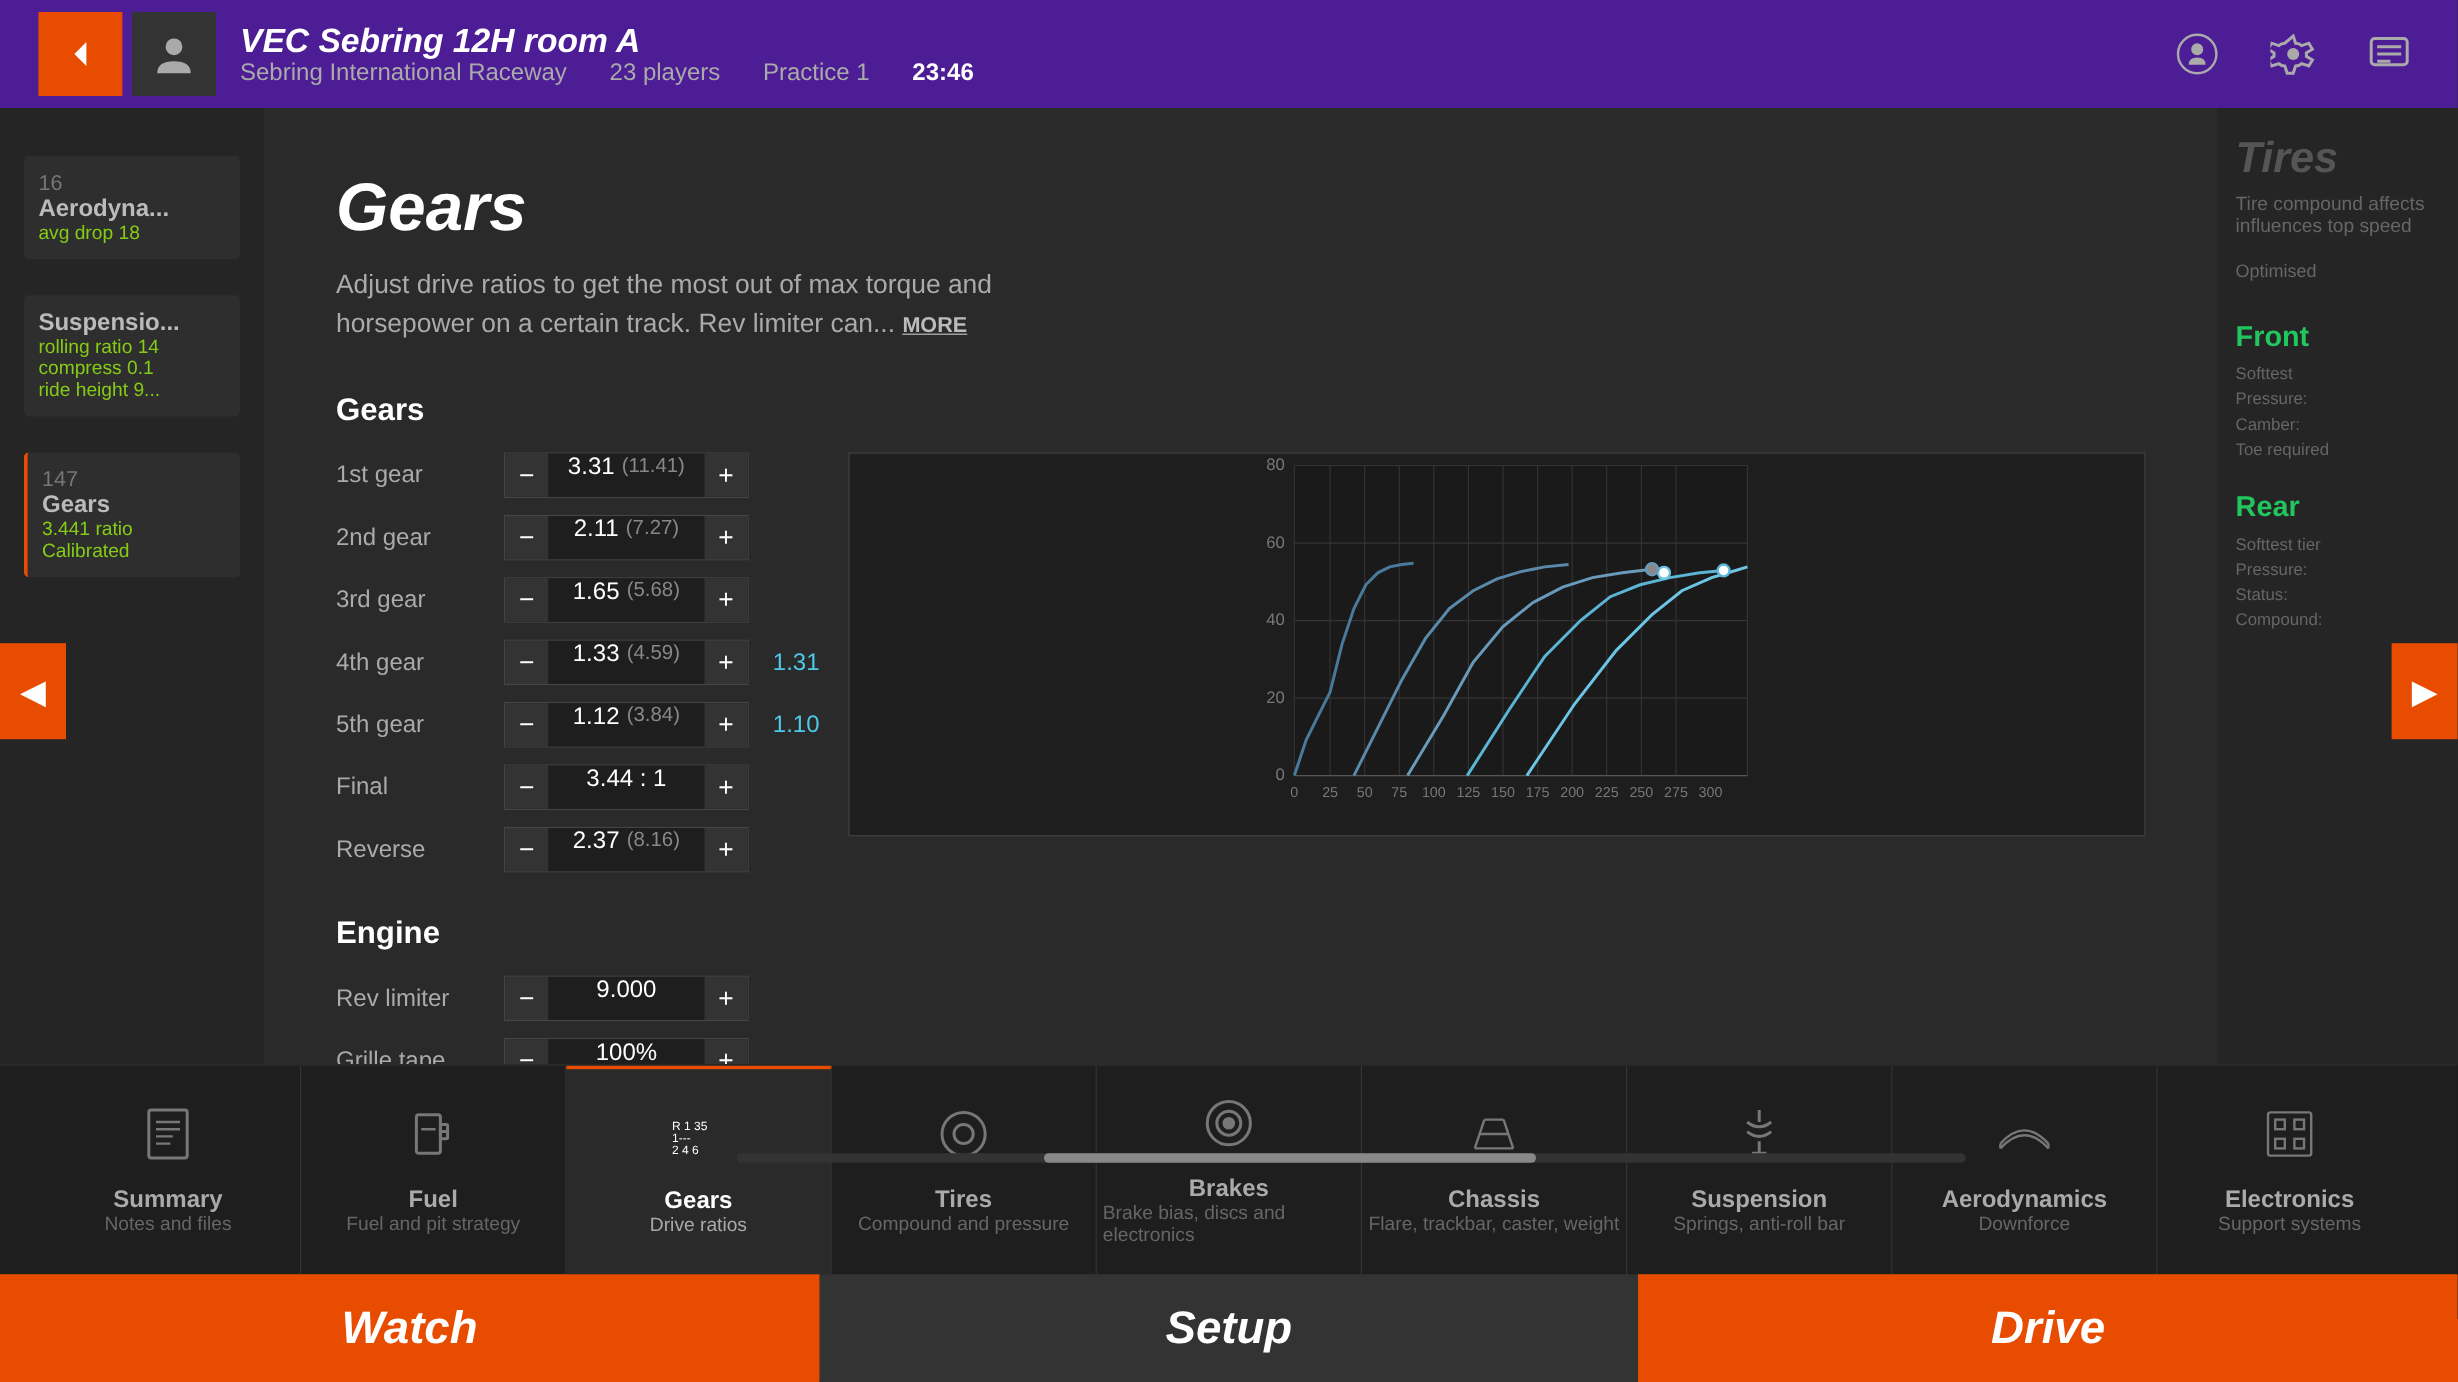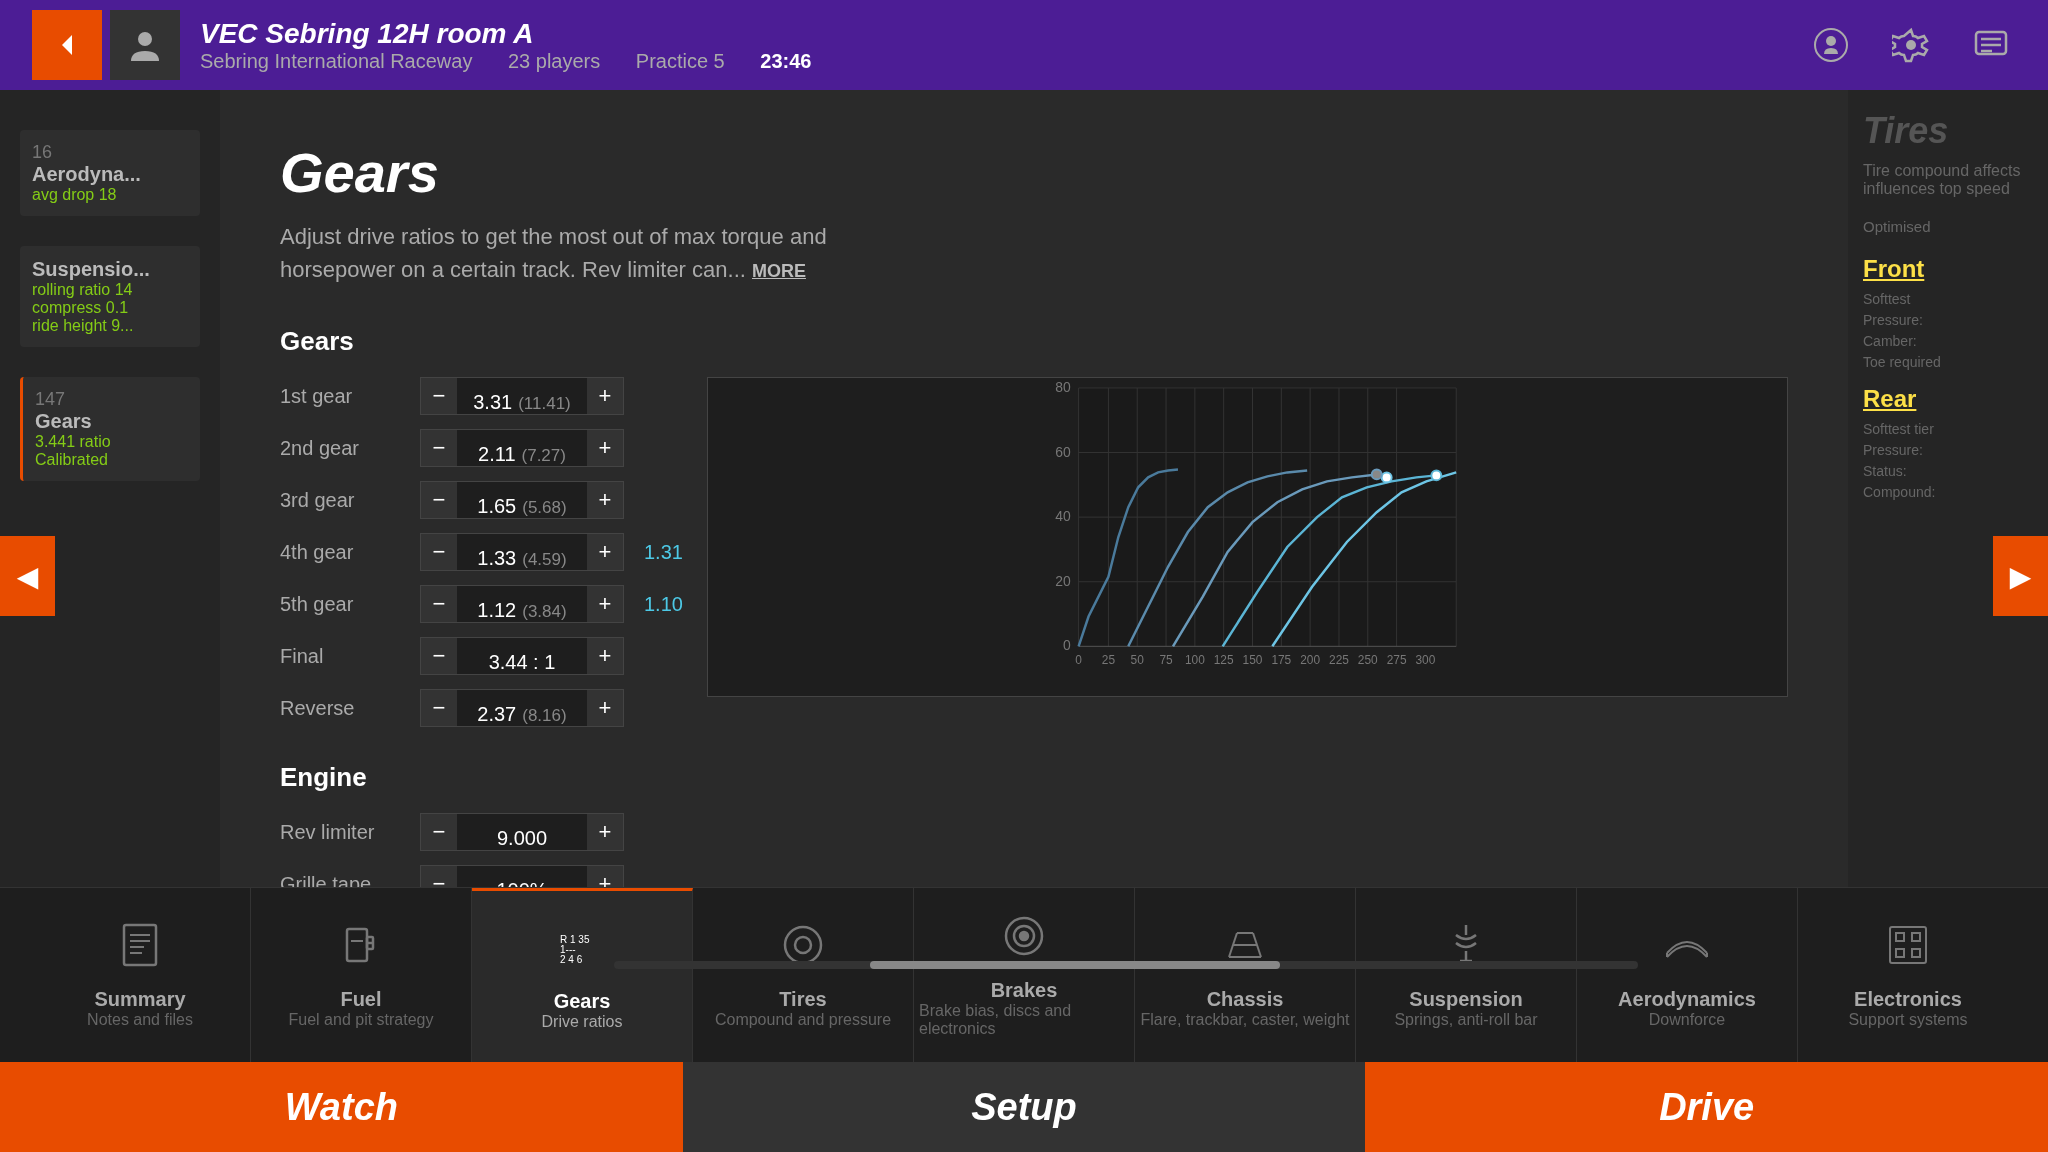--- a/index.html
+++ b/index.html
@@ -128,22 +128,22 @@
     }
     .right-sidebar-title {
       font-size: 36px; font-weight: bold; color: #555; font-style: italic;
       margin-bottom: 10px;
     }
     .right-sidebar-sub {
       font-size: 16px; color: #666;
       margin-bottom: 20px;
     }
     .right-sidebar-section {
-      font-size: 24px; font-weight: bold; color: #fde047;
-      margin-top: 10px; margin-bottom: 8px; text-decoration: underline;
+      font-size: 24px; font-weight: bold; color: #22c55e;
+      margin-top: 22px; margin-bottom: 8px;
     }
     .right-sidebar-row {
       font-size: 14px; color: #666; margin-bottom: 5px;
     }
 
     
     .main-content {
       position: absolute;
       left: 220px; right: 200px;
       top: 90px; bottom: 180px;
@@ -195,21 +195,21 @@
     }
     .ctrl-btn {
       width: 36px; height: 36px;
       background: #333;
       border: none; color: #fff;
       font-size: 22px; cursor: pointer;
       display: flex; align-items: center; justify-content: center;
     }
     .ctrl-val {
       min-width: 130px; height: 36px;
-      display: flex; align-items: flex-end; justify-content: center;
+      display: flex; align-items: flex-start; justify-content: center;
       font-size: 20px; color: #fff;
       background: #1e1e1e;
       padding: 0 8px;
     }
     .ctrl-val .paren {
       font-size: 17px; color: #888; margin-left: 6px;
     }
     .ctrl-highlight {
       font-size: 20px; color: #4dc9e6; margin-left: 10px;
     }
@@ -302,21 +302,21 @@
     <svg width="36" height="36" viewBox="0 0 36 36" fill="#aaa">
       <circle cx="18" cy="12" r="7"></circle>
       <path d="M4 34 Q4 24 18 24 Q32 24 32 34"></path>
     </svg>
   </div>
   <div class="header-title">
     <span class="header-title-main">VEC Sebring 12H room A</span>
     <div class="header-title-sub">
       <span>Sebring International Raceway</span>
       <span>23 players</span>
-      <span>Practice 5</span>
+      <span>Practice 1</span>
       <span class="timer">23:46</span>
     </div>
   </div>
   <div class="header-right">
     <div class="header-icon-btn">
       <svg width="38" height="38" viewBox="0 0 38 38" fill="#aaa">
         <circle cx="19" cy="19" r="16" stroke="#aaa" stroke-width="2" fill="none"></circle>
         <path d="M12 28 Q12 22 19 22 Q26 22 26 28" fill="#aaa"></path>
         <circle cx="19" cy="15" r="5" fill="#aaa"></circle>
       </svg>

